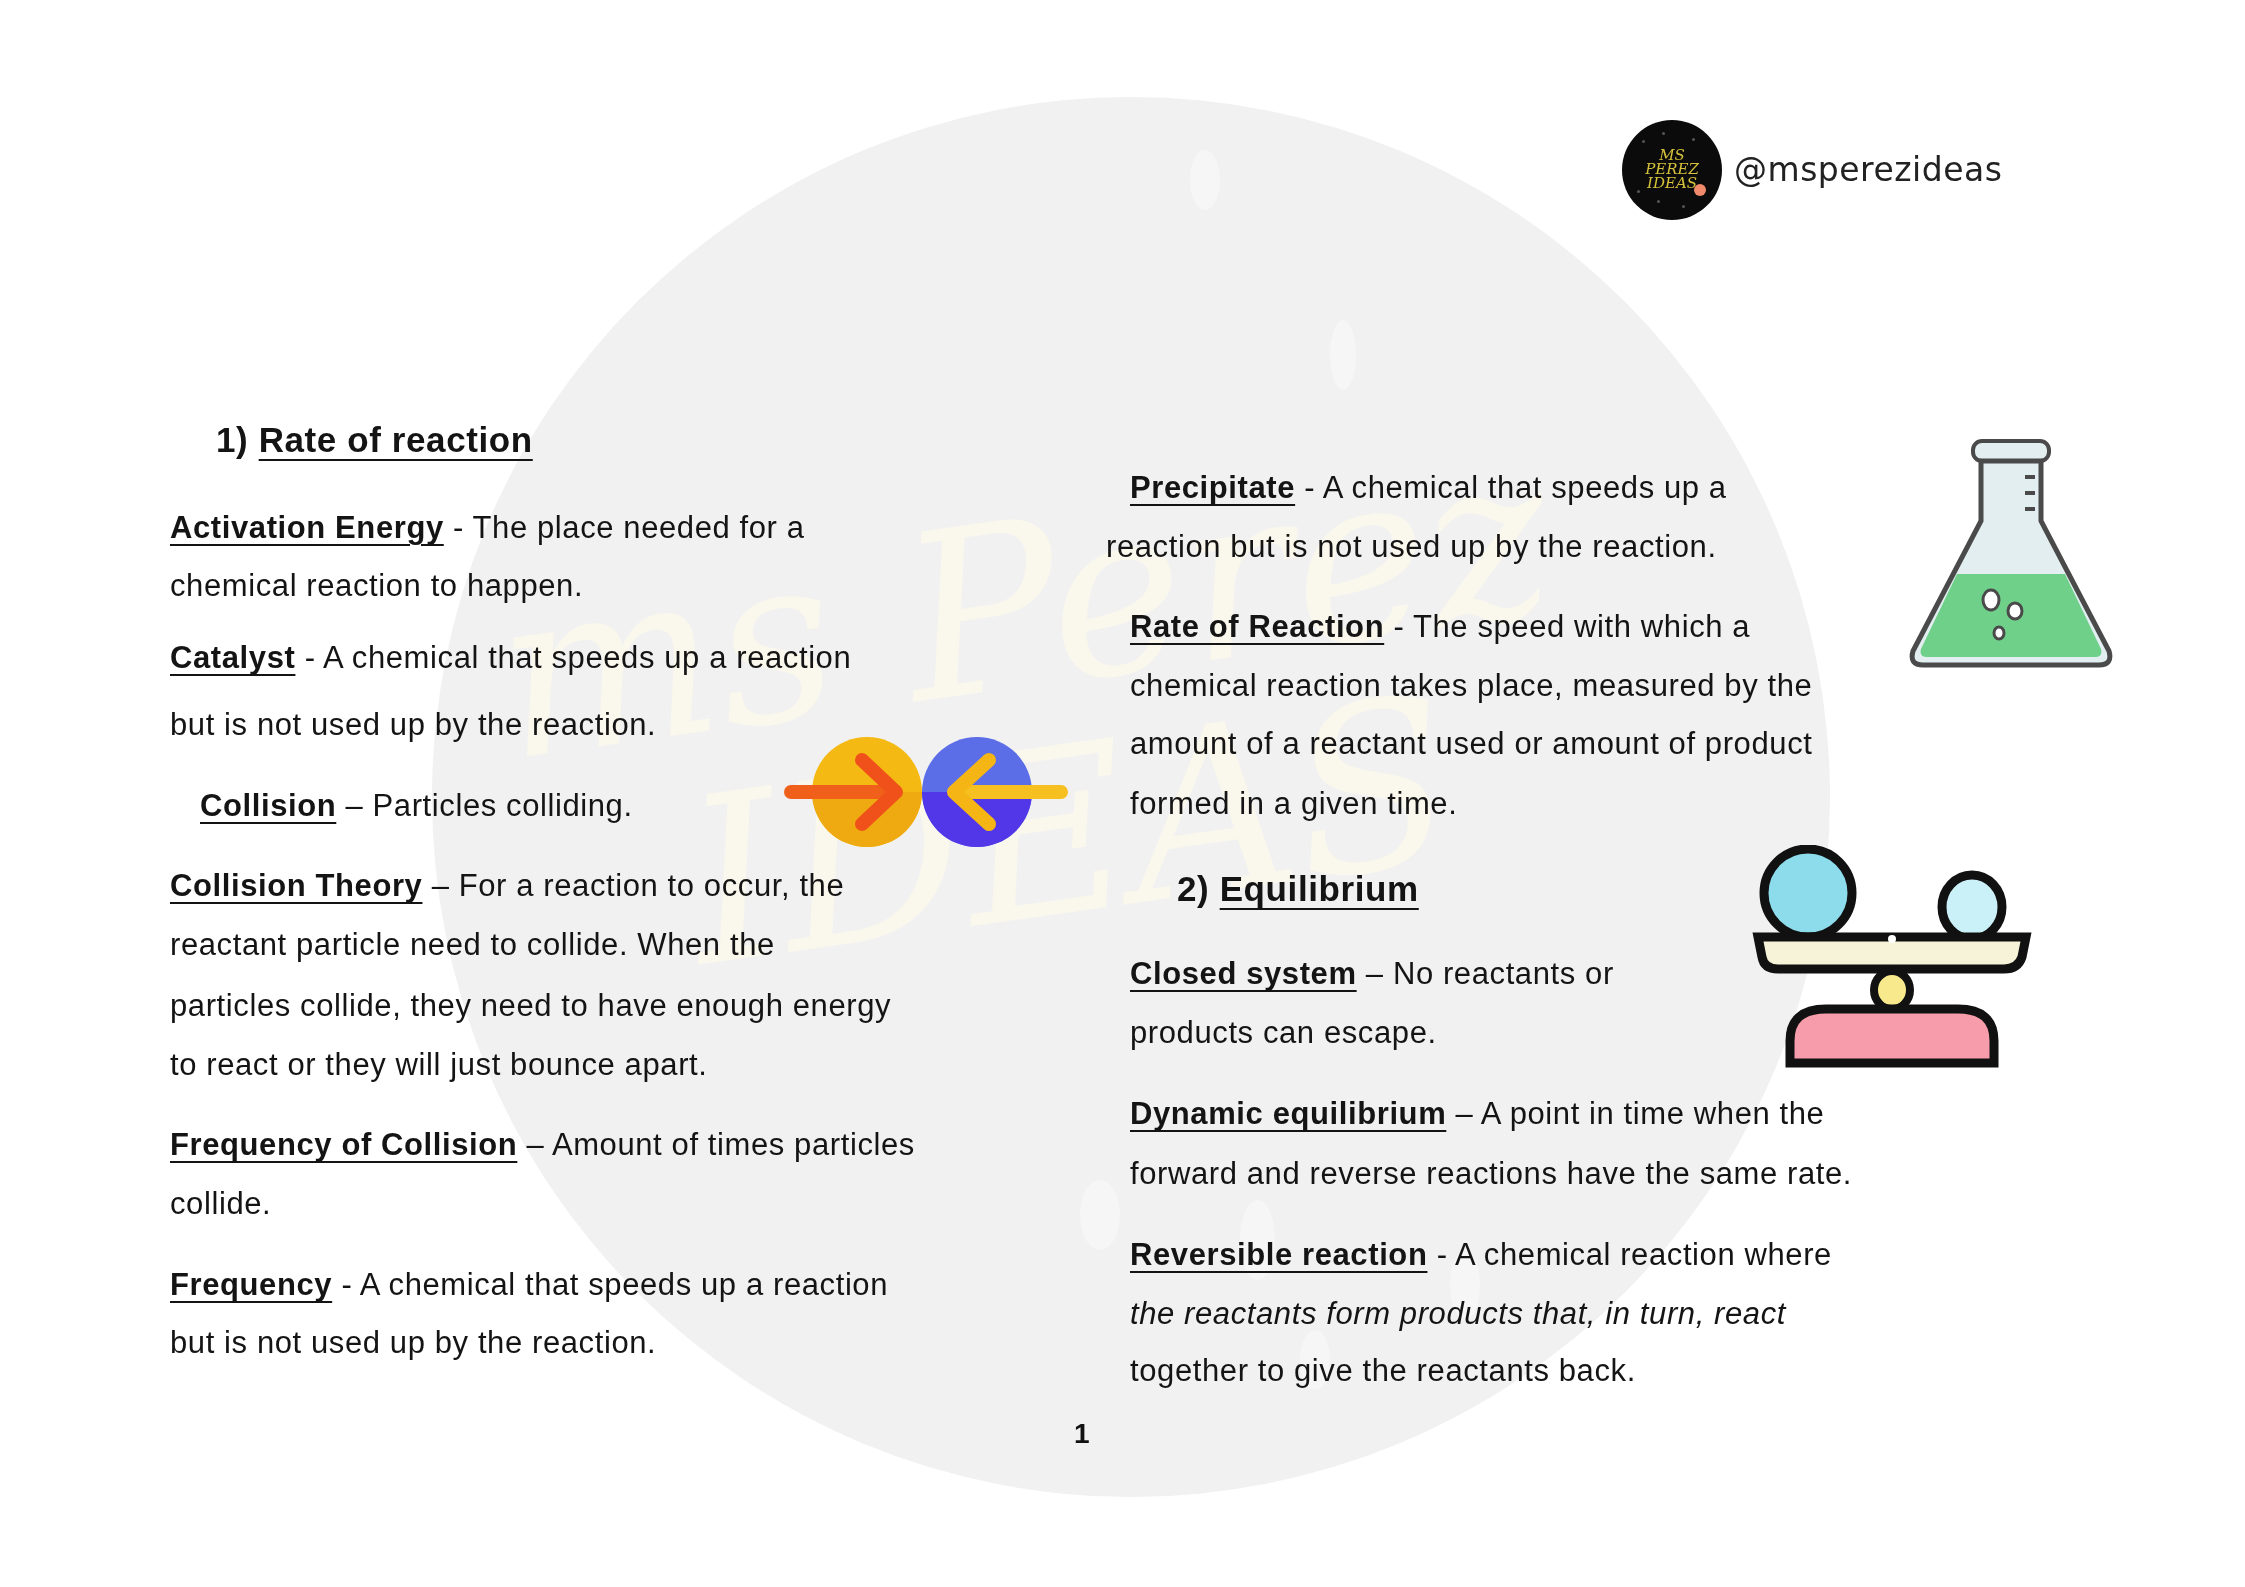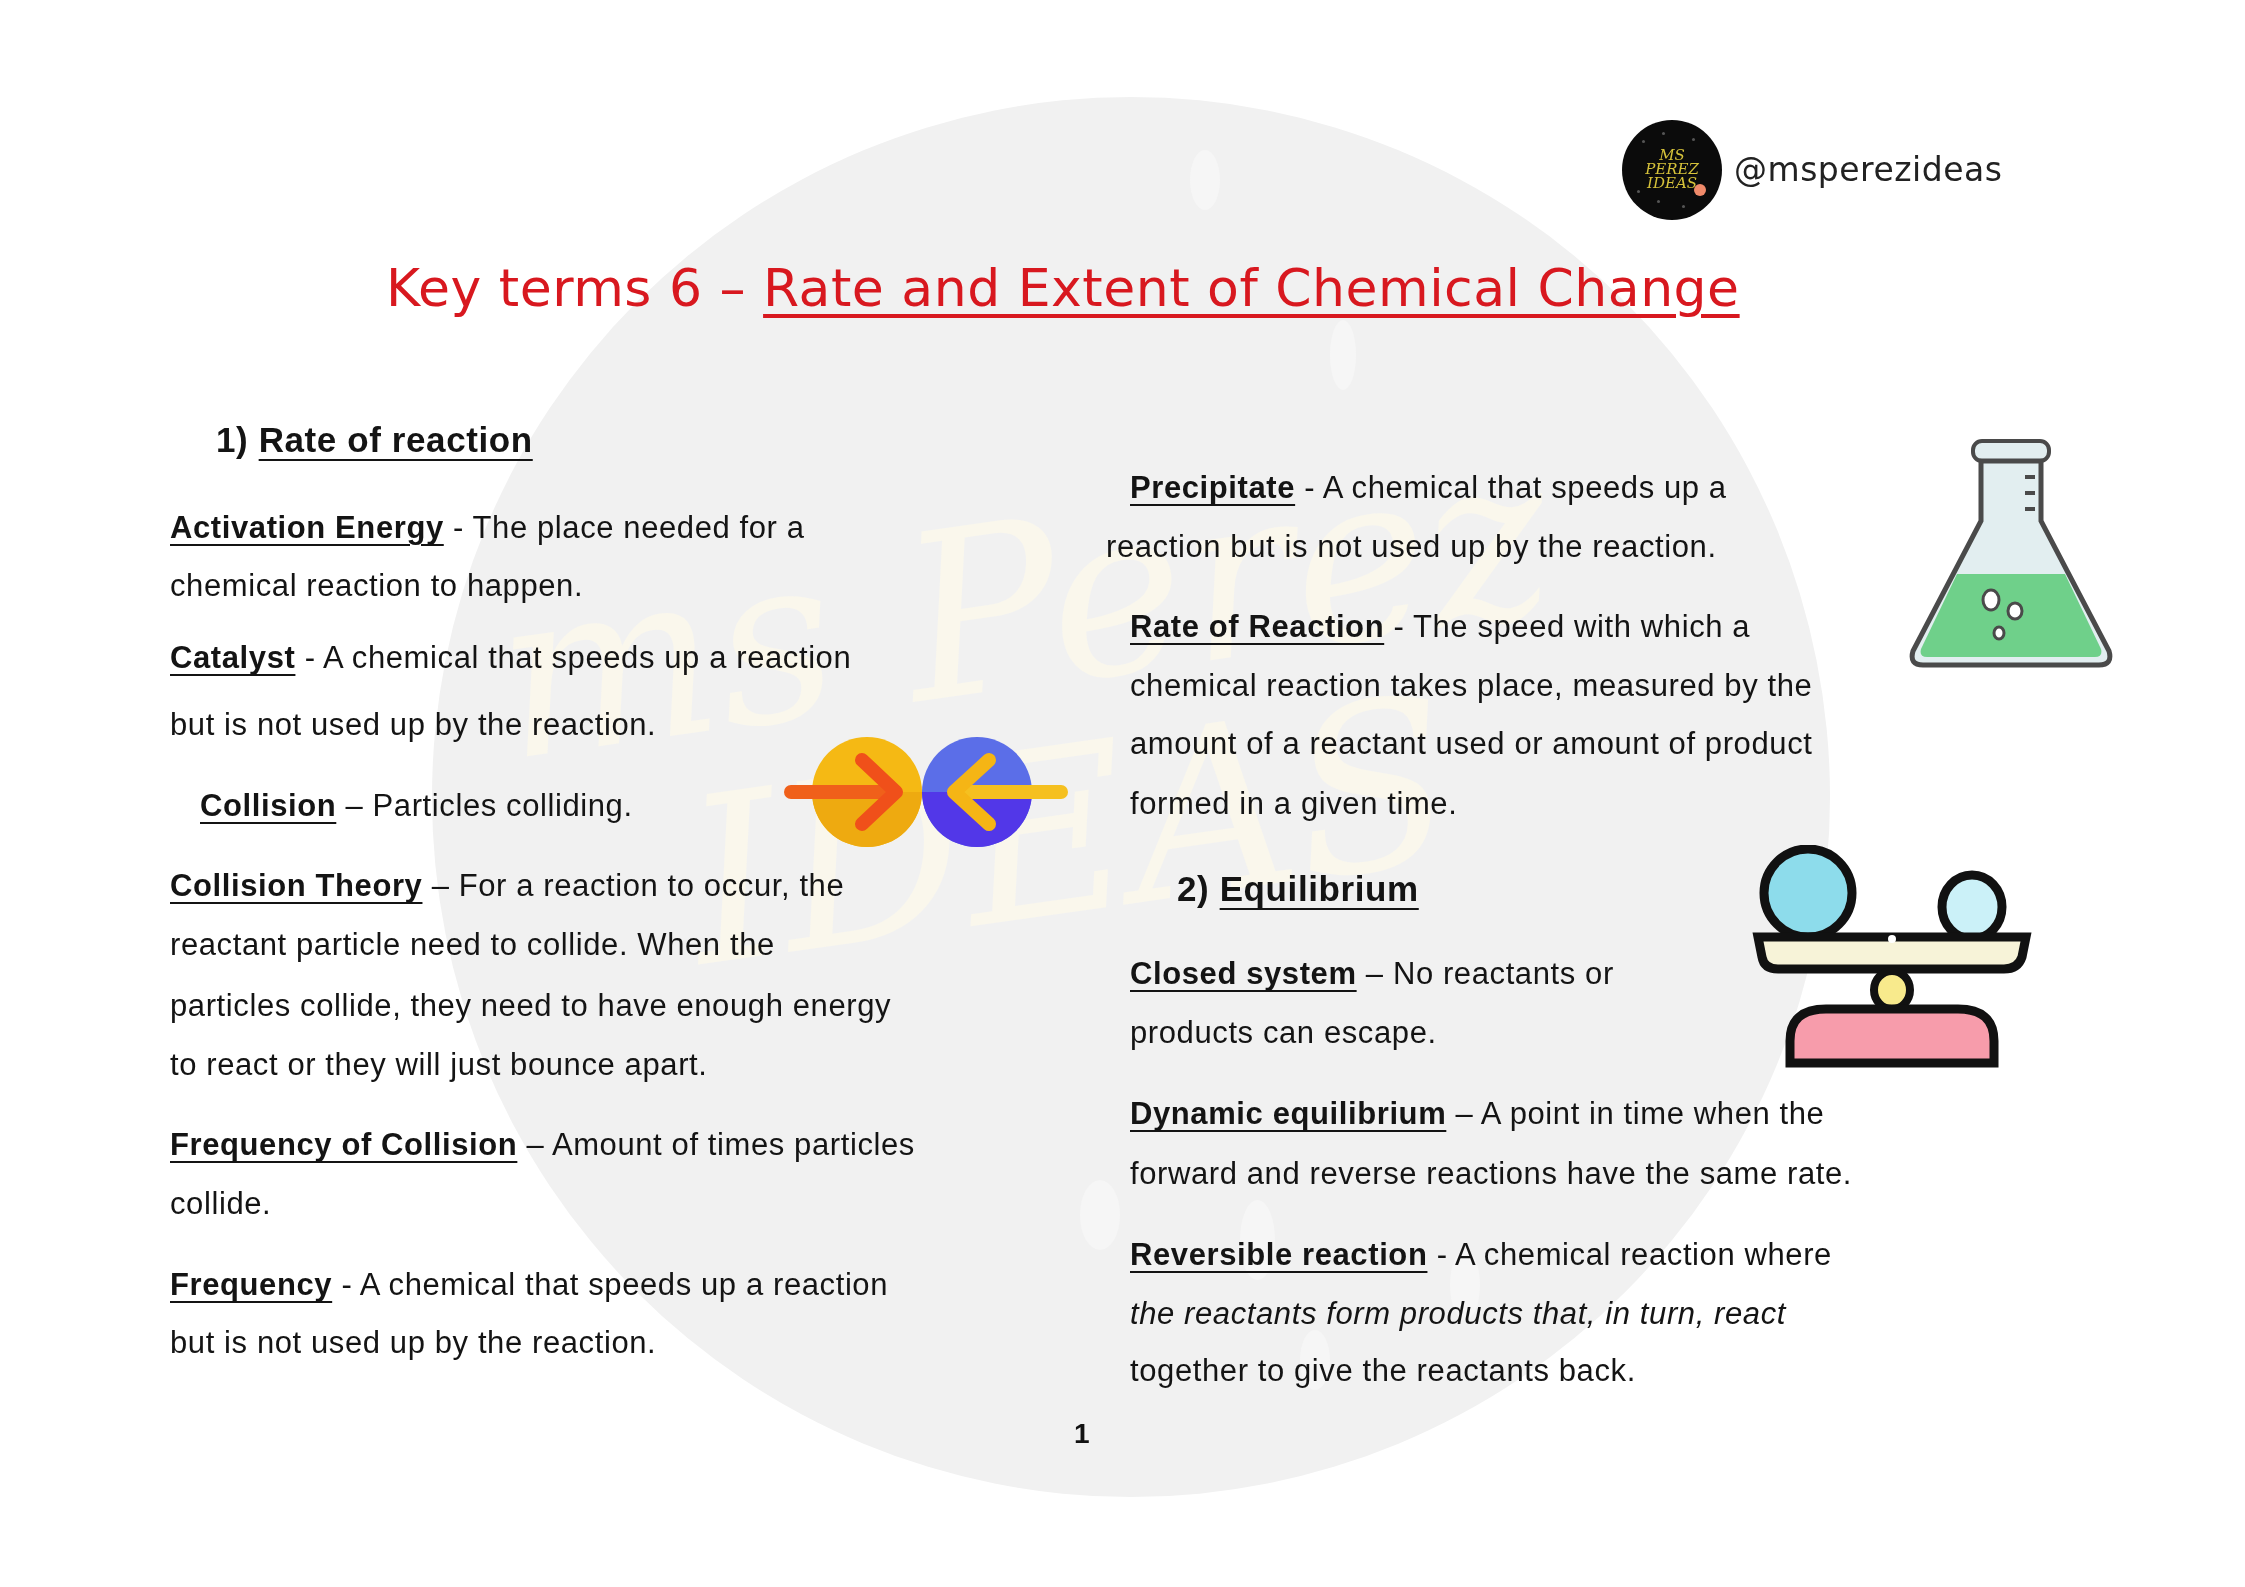--- a/index.html
+++ b/index.html
@@ -54,23 +54,20 @@
     <div class="spk" style="left:40px;top:12px"></div>
     <div class="spk" style="left:70px;top:18px"></div>
     <div class="spk" style="left:15px;top:70px"></div>
     <div class="spk" style="left:35px;top:80px"></div>
     <div class="spk" style="left:60px;top:85px"></div>
     <div class="lt">MS PEREZ IDEAS</div>
     <div style="position:absolute;left:72px;top:64px;width:12px;height:12px;border-radius:50%;background:#f08a6a"></div>
   </div>
   <div class="handle">@msperezideas</div>
 
-  <div class="title">
-    <span>Key terms 6 – </span><span class="u">Rate and Extent of Chemical Change</span>
-  </div>
 
   <div class="sec" style="left:216px;top:420px;">
     <span>1)</span>
     <span class="u">Rate of reaction</span>
   </div>
 
   <div>
     <div class="line" style="left:170px;top:510px;"><span class="term">Activation Energy</span><span> - The place needed for a</span></div>
     <div class="line" style="left:170px;top:568px;">chemical reaction to happen.</div>
   </div>

